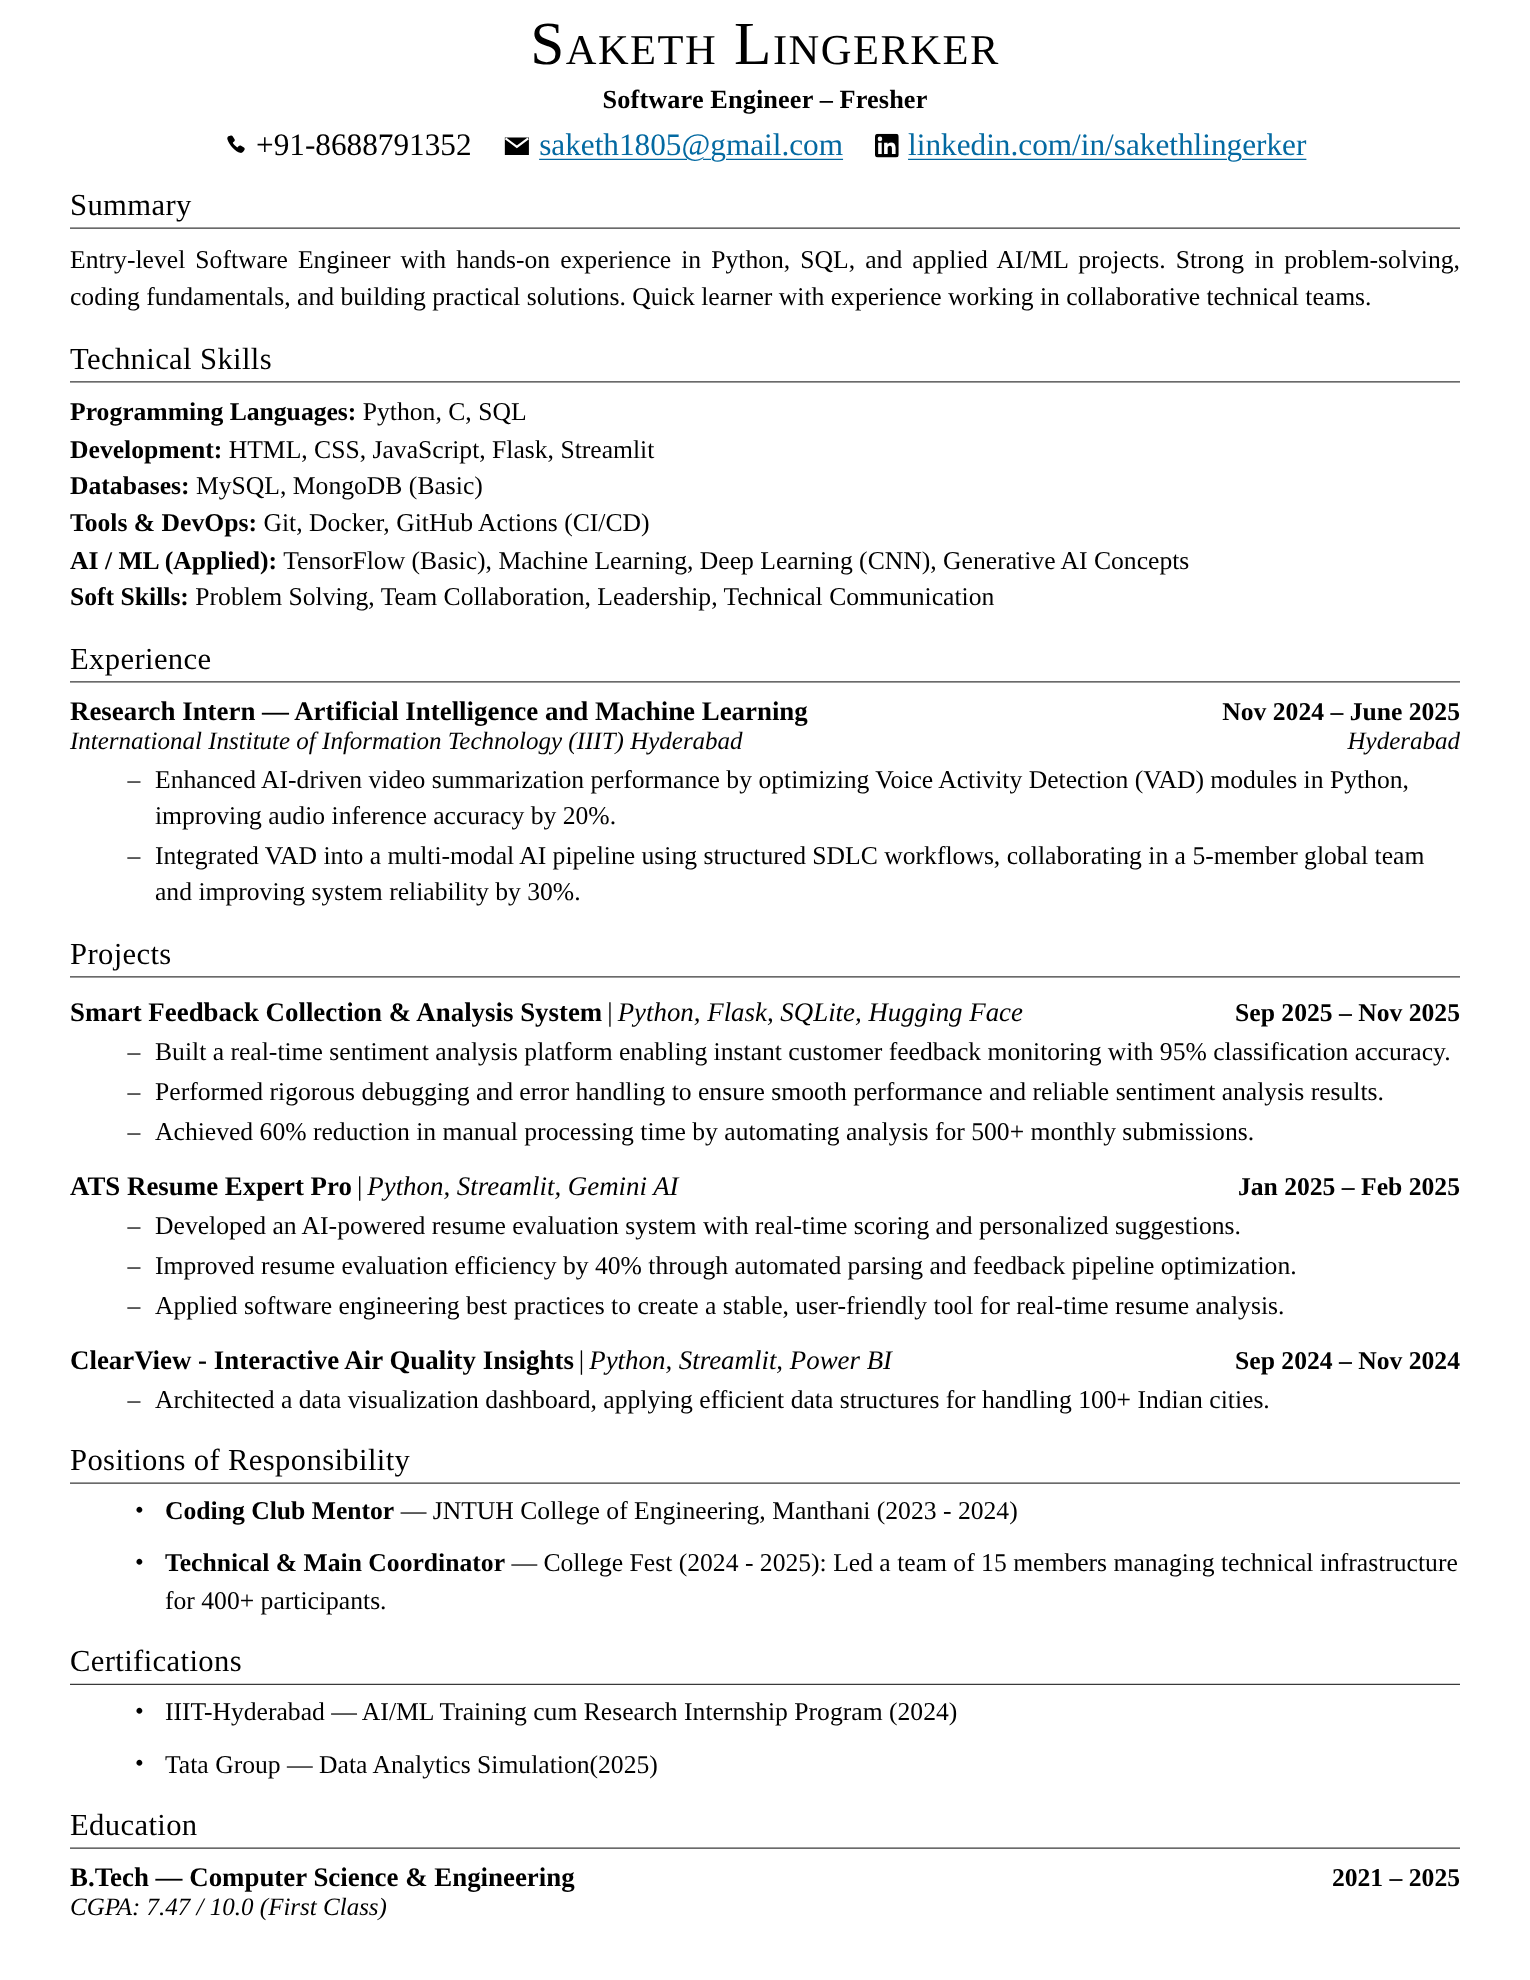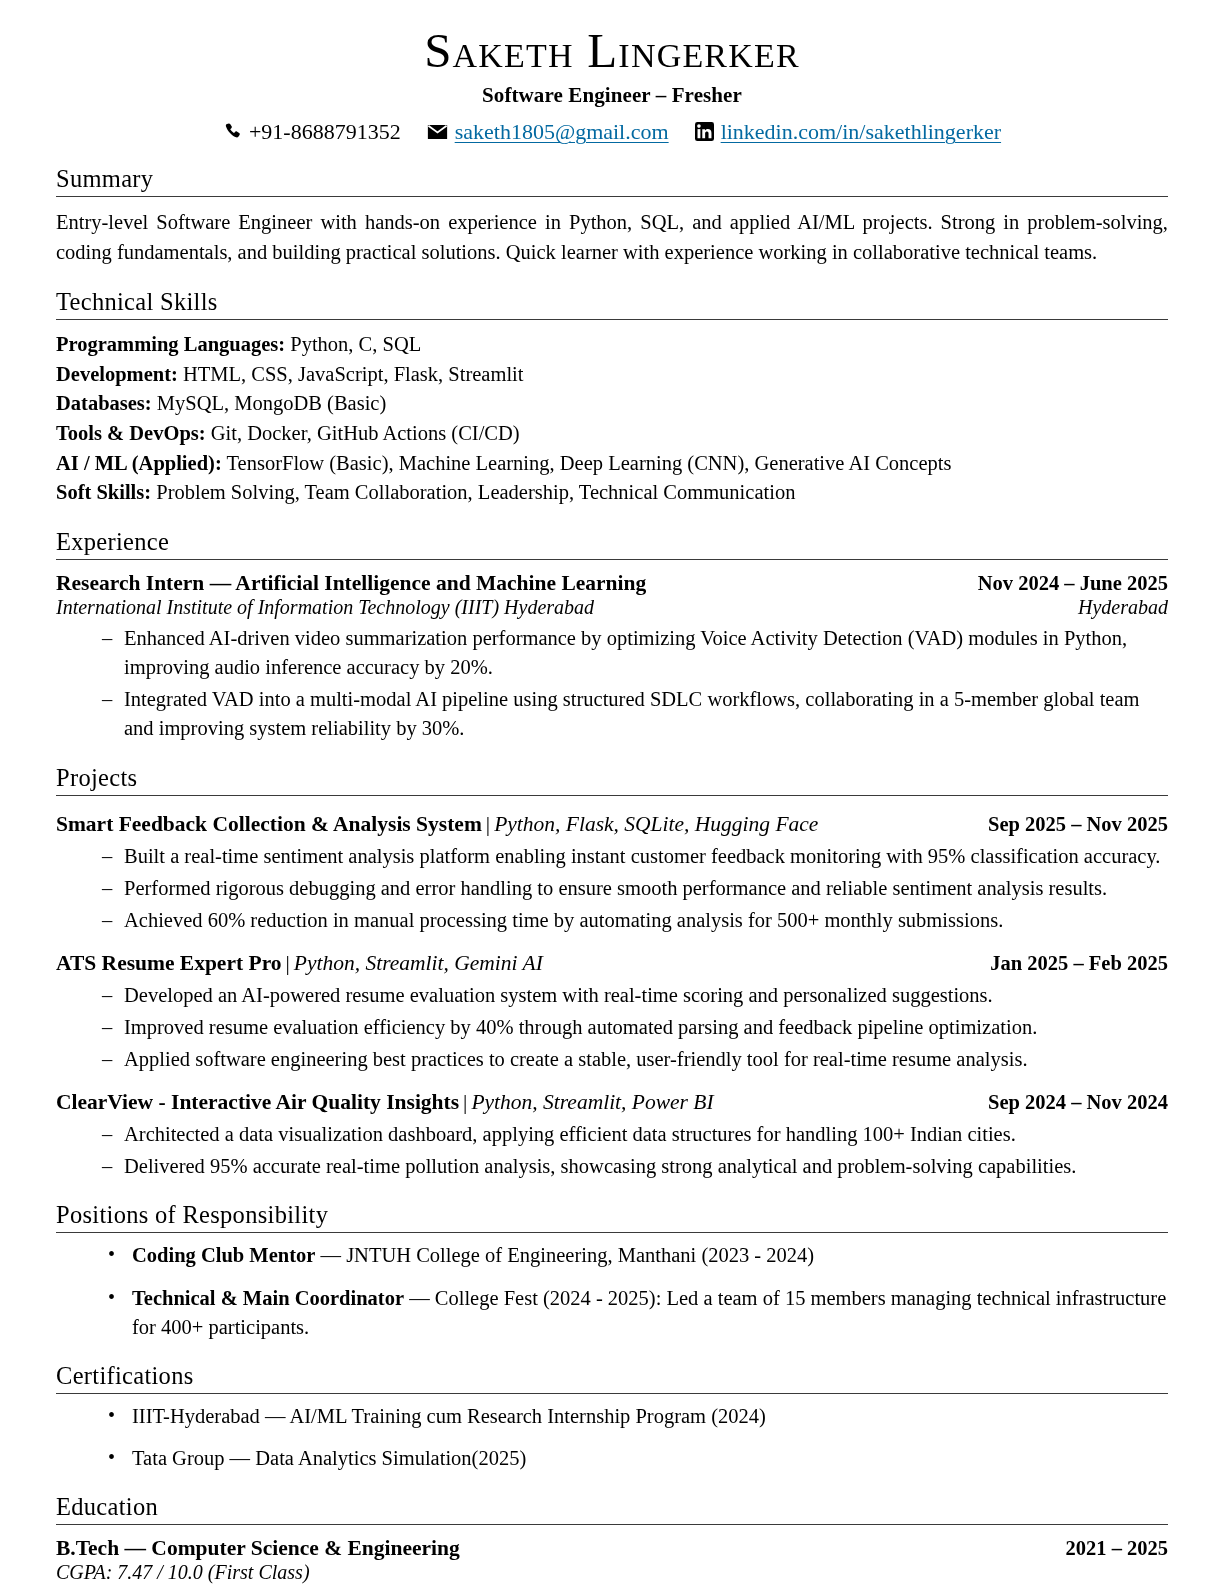--- a/index.html
+++ b/index.html
@@ -17,38 +17,38 @@
   .page {
     position: relative;
     width: 1224px;
     height: 1584px;
     box-sizing: border-box;
     padding: 0 56px;
     overflow: hidden;
   }
 
   
-  .hdr { text-align: center; padding-top: 26px; }
+  .hdr { text-align: center; padding-top: 10px; }
   .name {
     font-size: 49px;
     line-height: 1.02;
     font-variant: small-caps;
     letter-spacing: 1.2px;
     font-weight: normal;
     white-space: pre;
   }
   .subtitle {
     font-size: 21px;
     font-weight: bold;
     margin-top: 7px;
     letter-spacing: .1px;
   }
   .contacts {
     margin-top: 11px;
-    font-size: 22px;
+    font-size: 25px;
     display: flex;
     justify-content: center;
     align-items: center;
     gap: 26px;
     white-space: nowrap;
   }
   .citem { display: inline-flex; align-items: center; gap: 7px; }
   .citem .ico { display: inline-flex; align-items: center; }
   .clink {
     text-decoration: underline;
@@ -284,21 +284,20 @@
 
     <div class="proj-block">
       <div class="row">
         <div class="r-title">
           <span>ClearView - Interactive Air Quality Insights</span><span class="bar">|</span><span class="tech">Python, Streamlit, Power BI</span>
         </div>
         <div class="r-date">Sep 2024 – Nov 2024</div>
       </div>
       <ul class="dash">
         <li>Architected a data visualization dashboard, applying efficient data structures for handling 100+ Indian cities.</li>
-        <li>Delivered 95% accurate real-time pollution analysis, showcasing strong analytical and problem-solving capabilities.</li>
       </ul>
     </div>
   </div>
 
   <div class="sec">
     <div class="sec-title">Positions of Responsibility</div>
     <div class="rule"></div>
     <ul class="round">
       <li>
         <b>Coding Club Mentor</b><span> — JNTUH College of Engineering, Manthani (2023 - 2024)</span>

